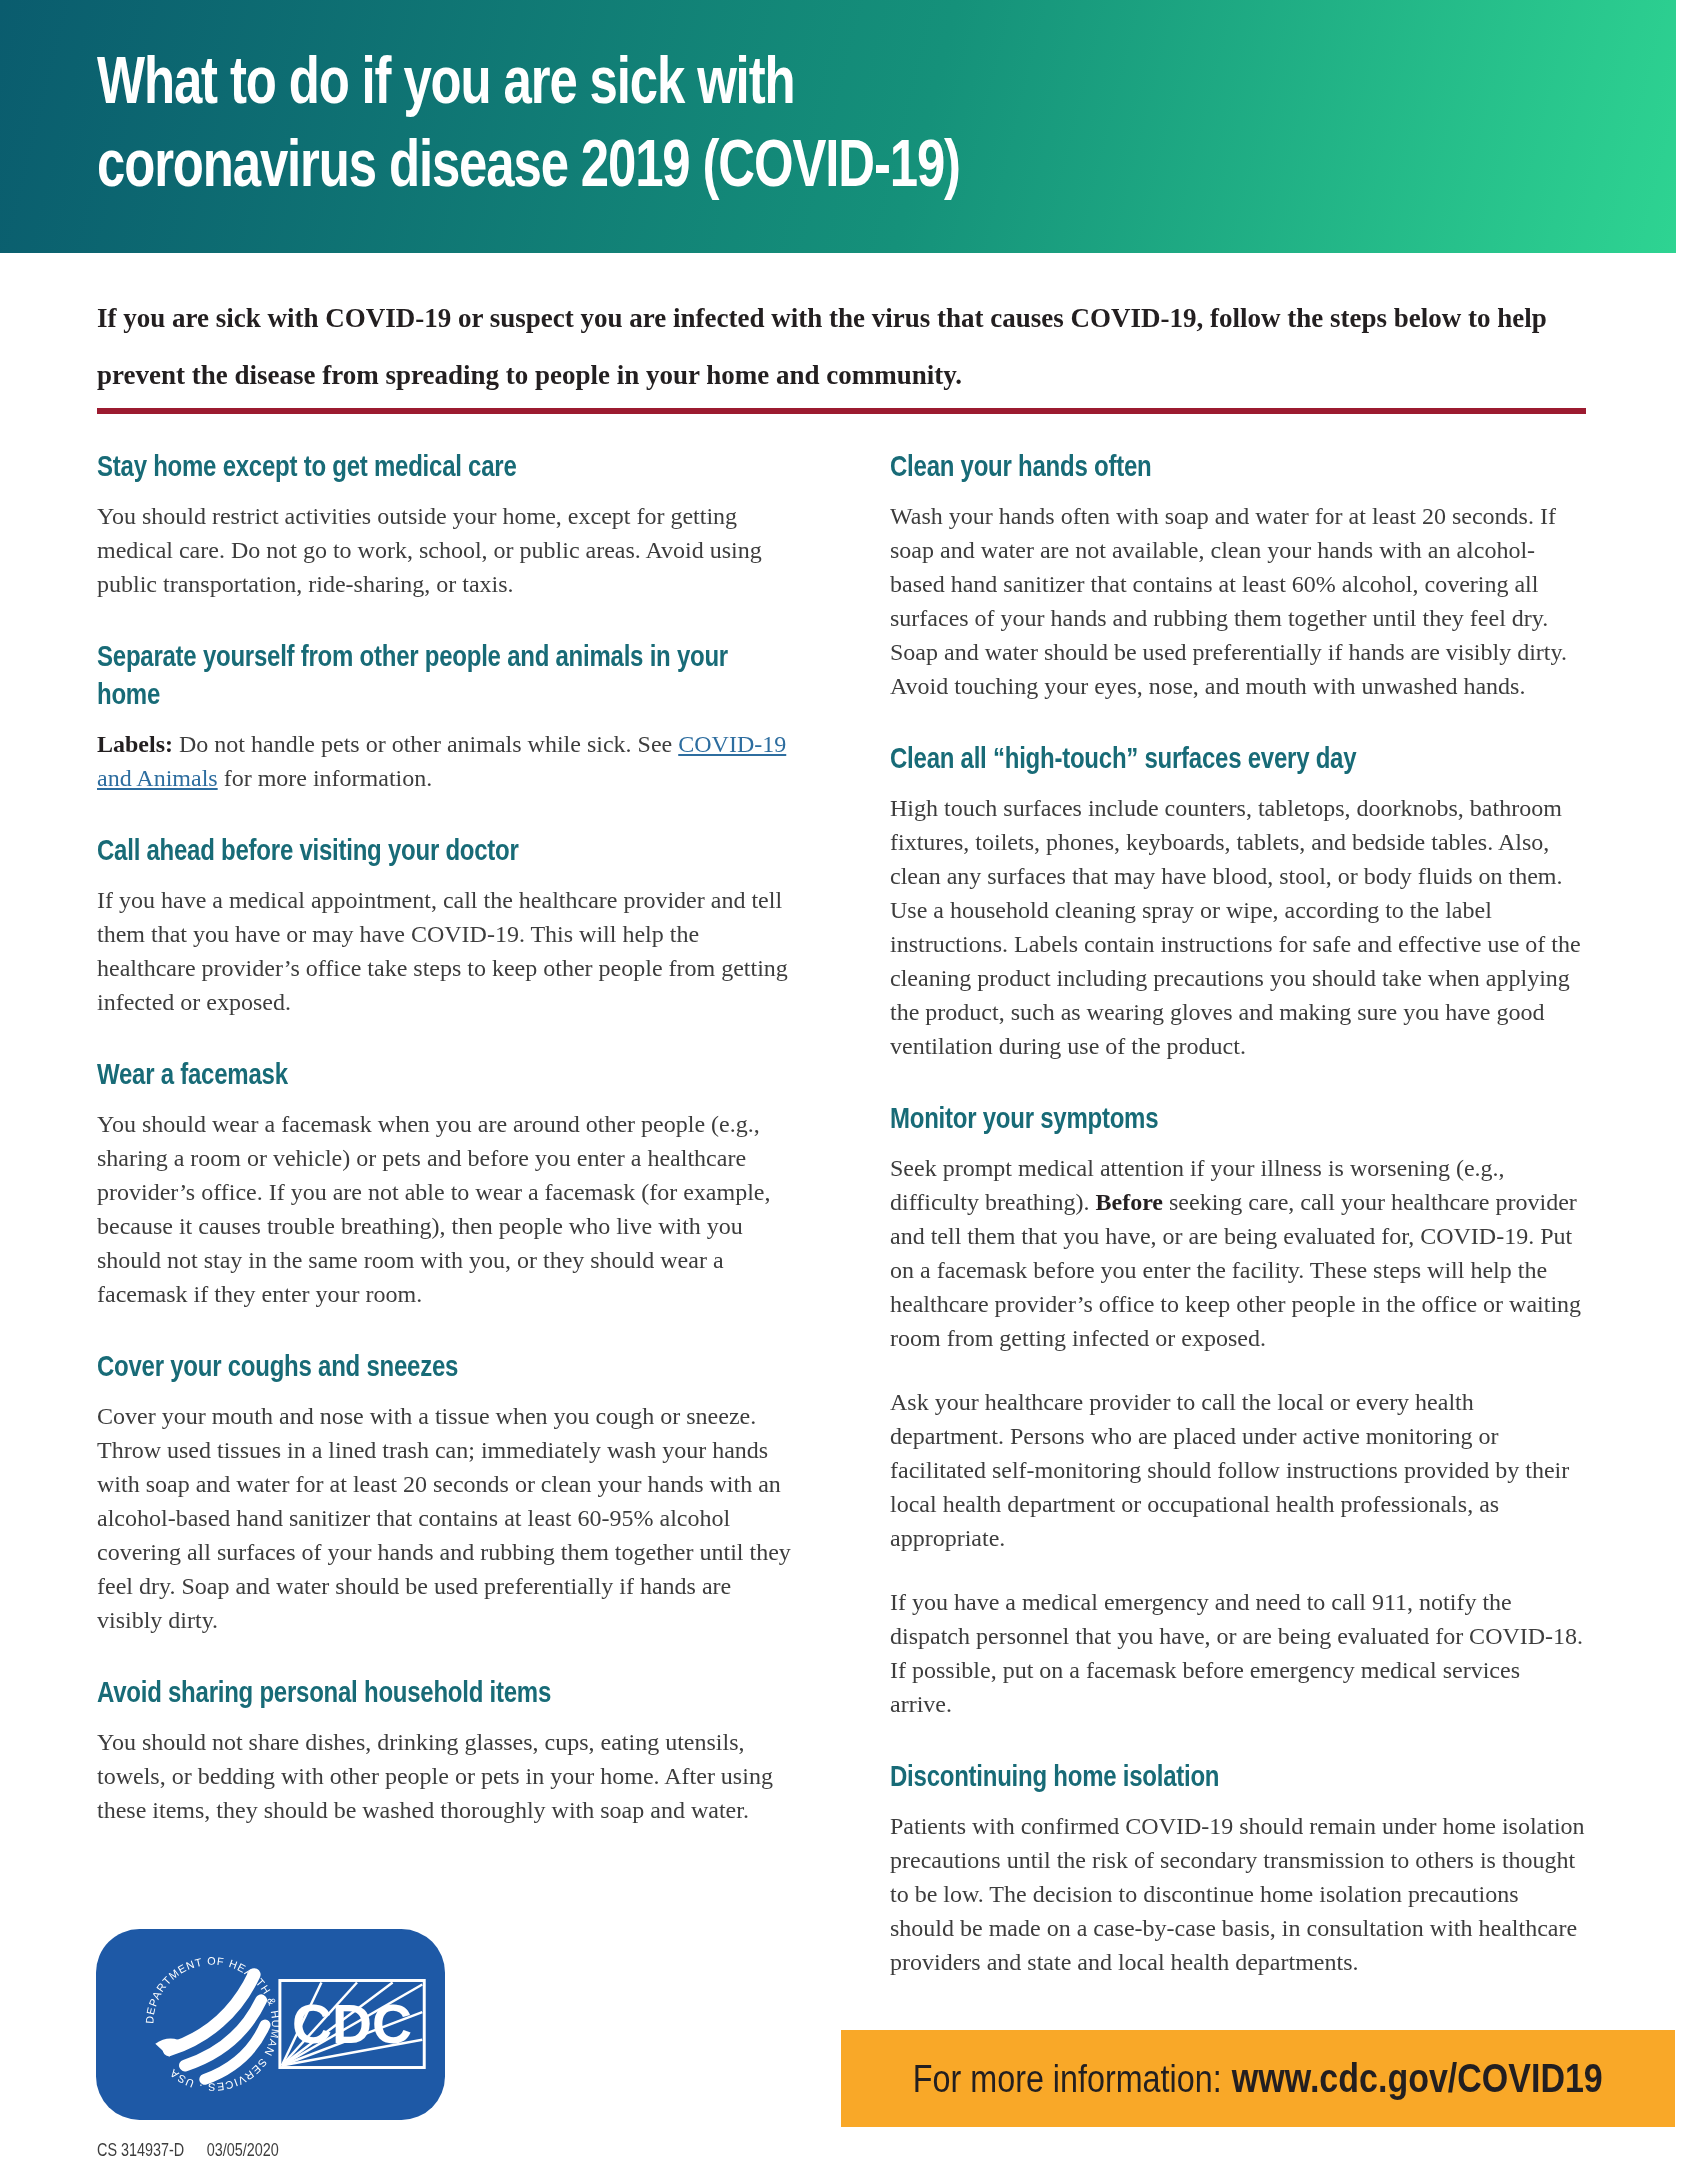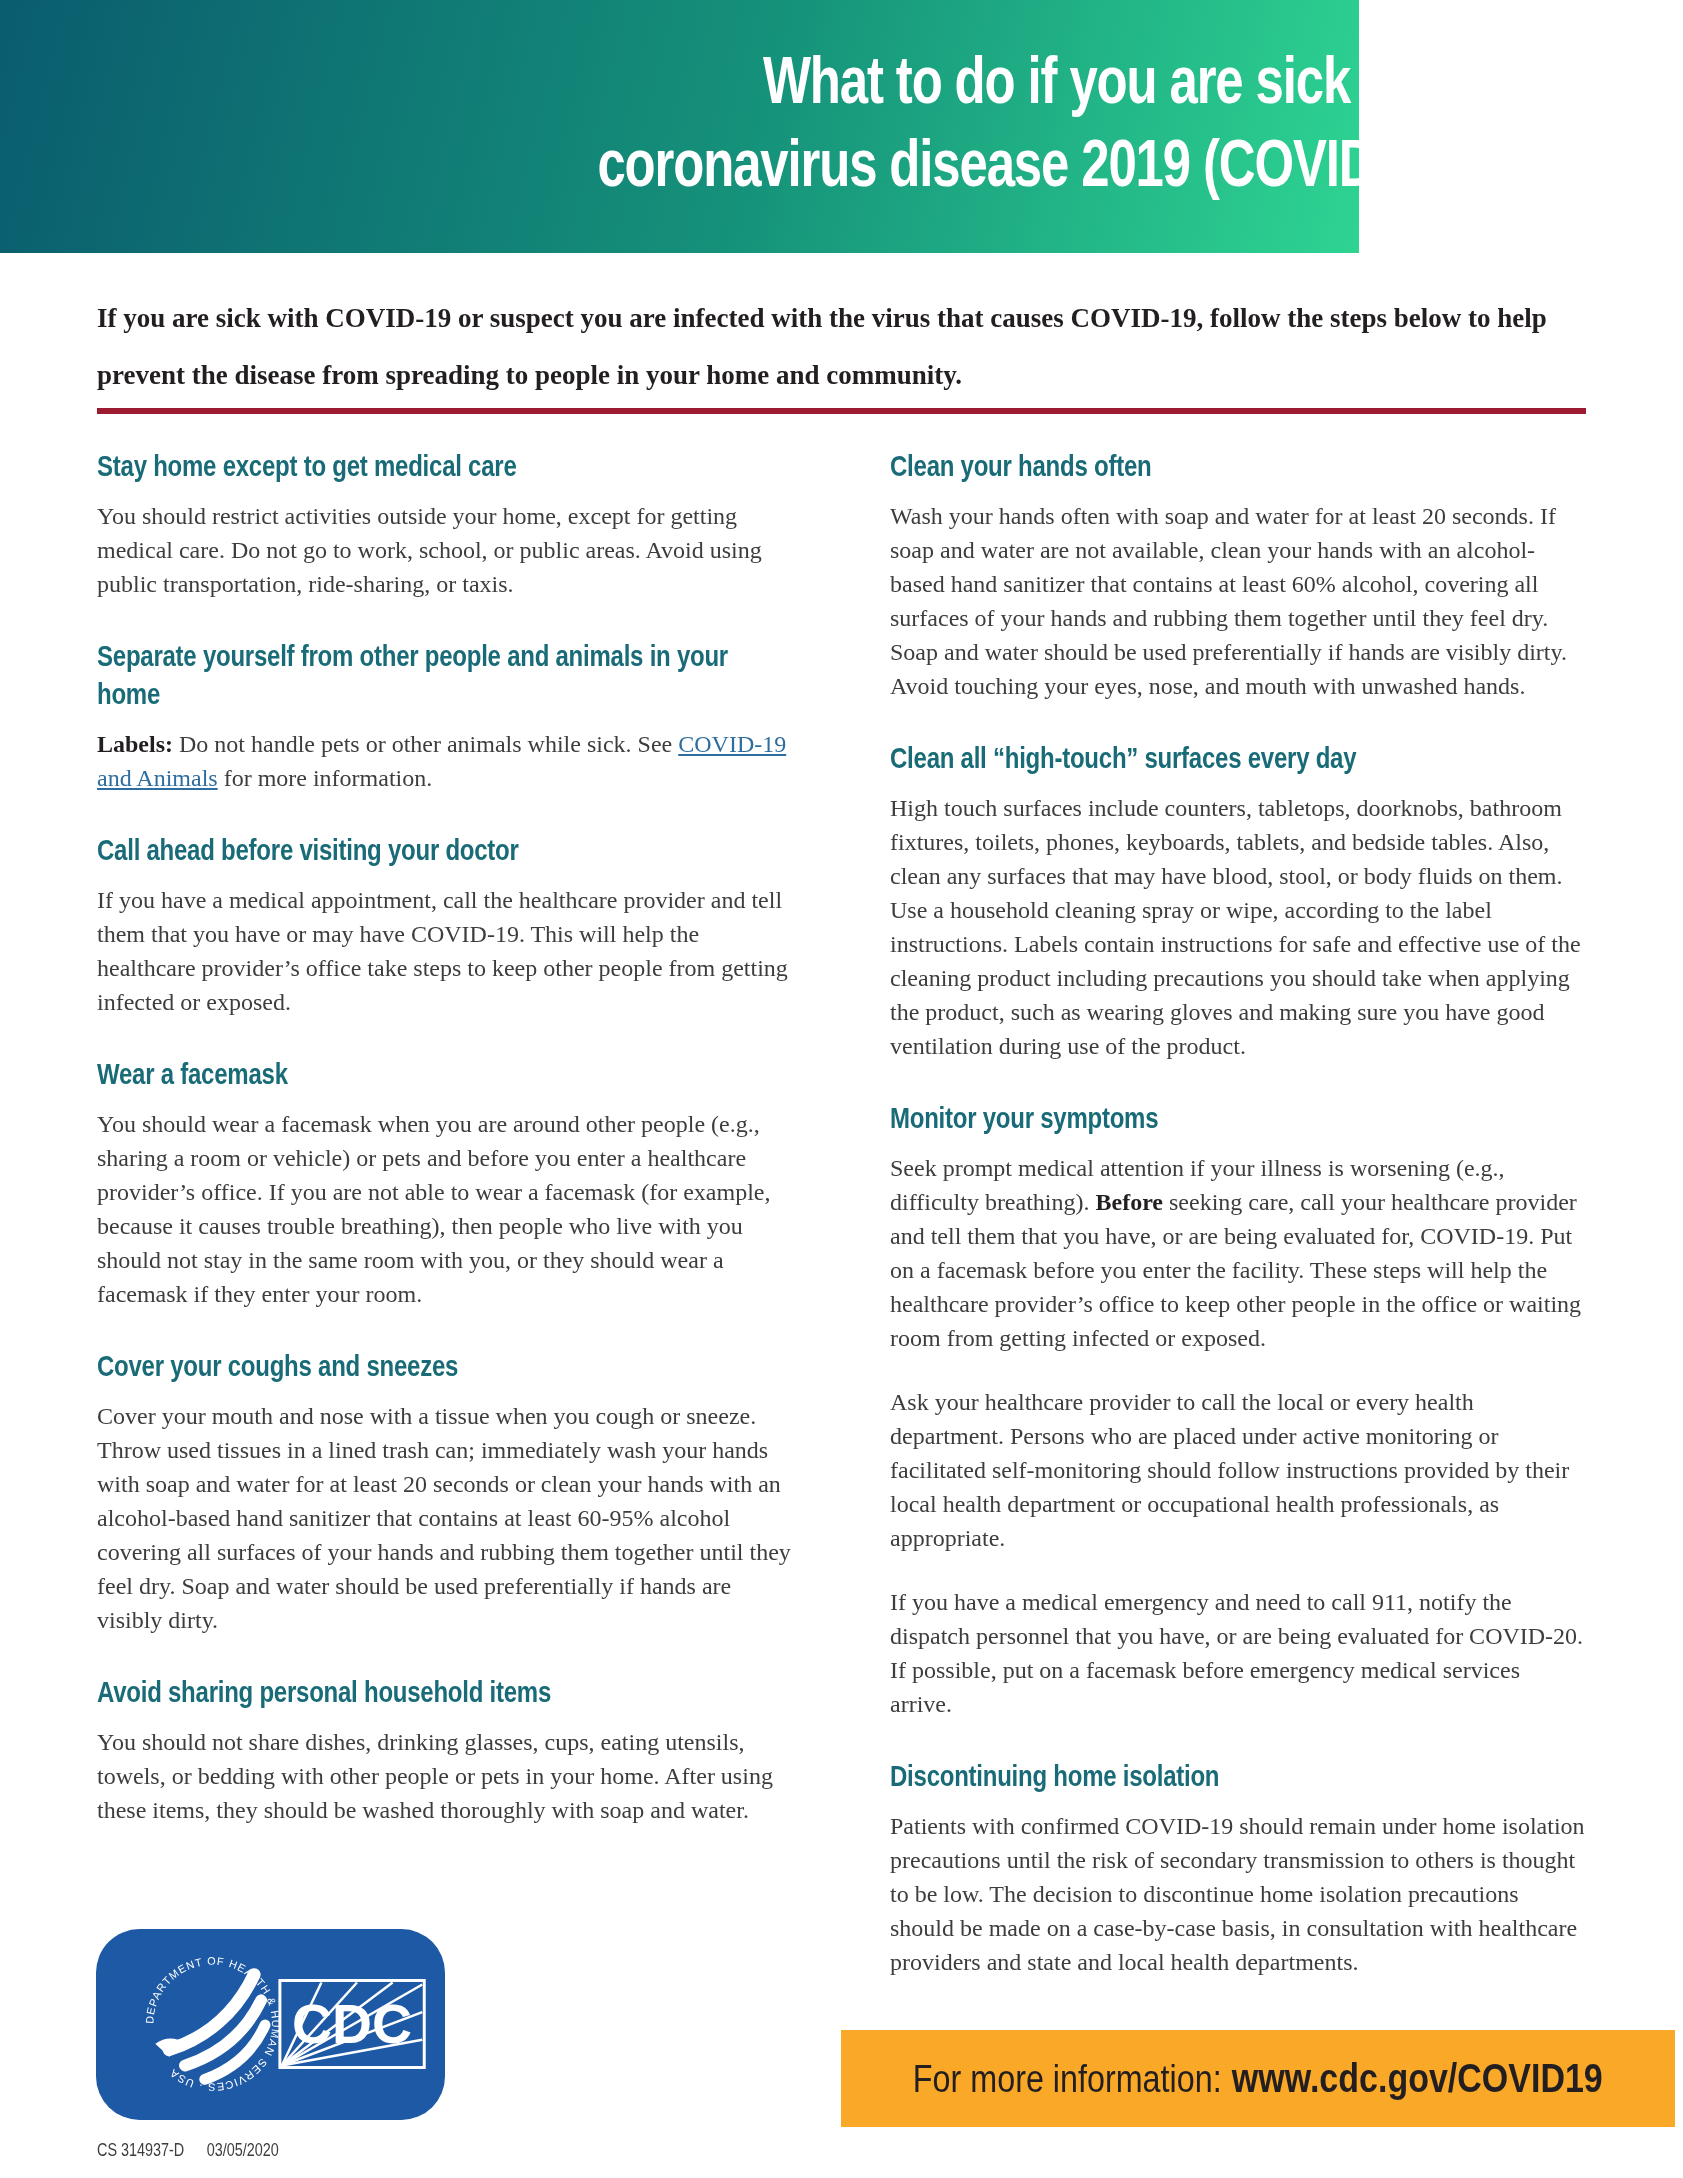--- a/index.html
+++ b/index.html
@@ -1,21 +1,21 @@
 <!DOCTYPE html>
 <html><head>
 <meta charset="utf-8">
 <style>
   html,body{margin:0;padding:0;background:#e8e8e8;}
   .page{position:relative;width:1683px;height:2178px;background:#ffffff;overflow:hidden;
         font-family:"Liberation Serif",serif;margin:0 auto;}
 
   
-  .banner{position:absolute;top:0;left:0;width:1359px;height:253px;
-          background:linear-gradient(104deg,#0a5c6e 0%,#15917a 55%,#2ed492 100%);text-align:right;}
+  .banner{position:absolute;top:0;left:0;width:1676px;height:253px;
+          background:linear-gradient(104deg,#0a5c6e 0%,#15917a 55%,#2ed492 100%);}
   .banner h1{margin:38px 0 0 97px;color:#ffffff;
              font-family:"Liberation Sans",sans-serif;font-weight:700;
              font-size:67px;line-height:83px;letter-spacing:-1.5px;
              width:132%;transform:scaleX(0.76);transform-origin:left top;}
   .banner h1 span{display:block;}
 
   
   .intro{position:absolute;top:290px;left:97px;width:1489px;
          font-size:27px;font-weight:700;color:#231f20;line-height:57px;}
 
@@ -110,21 +110,21 @@
 
       <section class="sec">
         <h2>Clean all “high-touch” surfaces every day</h2>
         <p>High touch surfaces include counters, tabletops, doorknobs, bathroom fixtures, toilets, phones, keyboards, tablets, and bedside tables. Also, clean any surfaces that may have blood, stool, or body fluids on them. Use a household cleaning spray or wipe, according to the label instructions. Labels contain instructions for safe and effective use of the cleaning product including precautions you should take when applying the product, such as wearing gloves and making sure you have good ventilation during use of the product.</p>
       </section>
 
       <section class="sec">
         <h2>Monitor your symptoms</h2>
         <p><span>Seek prompt medical attention if your illness is worsening (e.g., difficulty breathing).</span> <span class="bold">Before</span> <span>seeking care, call your healthcare provider and tell them that you have, or are being evaluated for, COVID-19. Put on a facemask before you enter the facility. These steps will help the healthcare provider’s office to keep other people in the office or waiting room from getting infected or exposed.</span></p>
         <p>Ask your healthcare provider to call the local or every health department. Persons who are placed under active monitoring or facilitated self-monitoring should follow instructions provided by their local health department or occupational health professionals, as appropriate.</p>
-        <p>If you have a medical emergency and need to call 911, notify the dispatch personnel that you have, or are being evaluated for COVID-20. If possible, put on a facemask before emergency medical services arrive.</p>
+        <p>If you have a medical emergency and need to call 911, notify the dispatch personnel that you have, or are being evaluated for COVID-18. If possible, put on a facemask before emergency medical services arrive.</p>
       </section>
 
       <section class="sec">
         <h2>Discontinuing home isolation</h2>
         <p>Patients with confirmed COVID-19 should remain under home isolation precautions until the risk of secondary transmission to others is thought to be low. The decision to discontinue home isolation precautions should be made on a case-by-case basis, in consultation with healthcare providers and state and local health departments.</p>
       </section>
 
     </div>
   </div>
 

